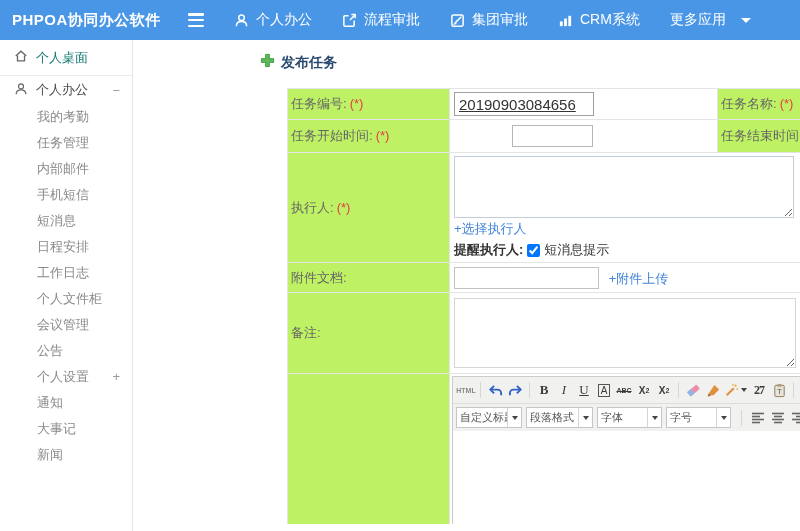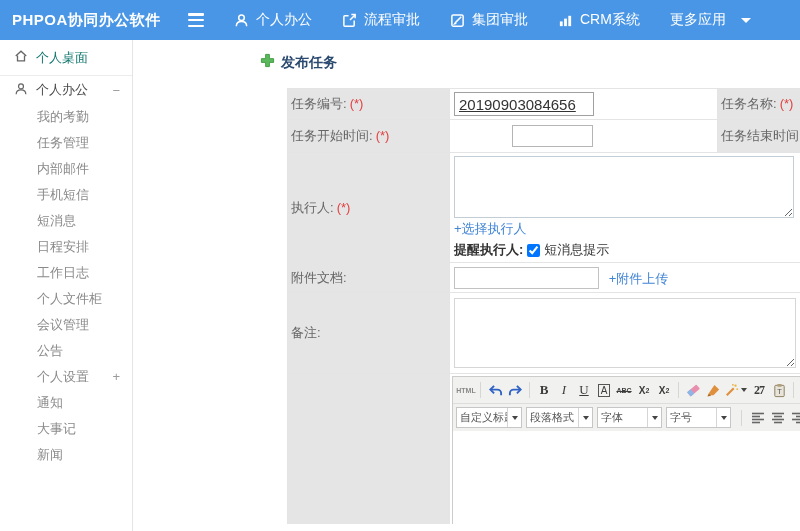--- a/index.html
+++ b/index.html
@@ -34,21 +34,21 @@
   
   .main { position:absolute; left:134px; top:40px; width:666px; height:484px;
           background:#fff; overflow:hidden; }
   .page-head { position:absolute; left:126px; top:13px; display:flex; align-items:center; gap:6px; }
   .page-title { font-size:14px; font-weight:bold; color:#2a4a70; }
 
   
   table.form { position:absolute; left:153px; top:48px; border-collapse:collapse;
                table-layout:fixed; width:660px; }
   table.form td { border:1px solid #e4e4e4; vertical-align:middle; font-size:13px; color:#666; }
-  td.lbl { background:#e5e5e5; padding-left:3px; }
+  td.lbl { background:#bef264; padding-left:3px; }
   .req { color:#e34040; margin-left:3px; }
   .c1 { width:162px; } .c2 { width:268px; } .c3 { width:230px; }
 
   input.txt { border:1px solid #a0a0a0; height:24px; font-size:15px; color:#333;
               padding:0 4px; font-family:"Liberation Sans",sans-serif; background:#fff; }
   input.txt.small { height:22px; border-color:#b5b5b5; }
   textarea.ta { border:1px solid #c3cdd6; background:#fff; display:block;
                 font-family:"Liberation Sans",sans-serif; font-size:13px; }
   a.blue-link { color:#4285d6; font-size:13px; text-decoration:none; cursor:pointer; }
   .remind { font-size:13px; color:#333; font-weight:bold; display:flex; align-items:center; gap:4px; margin-top:3px; }

